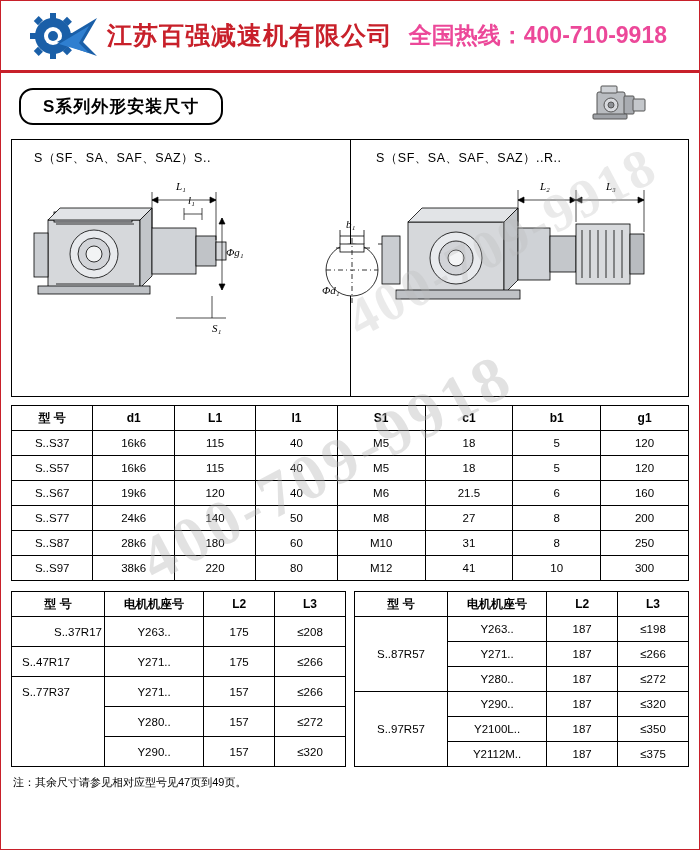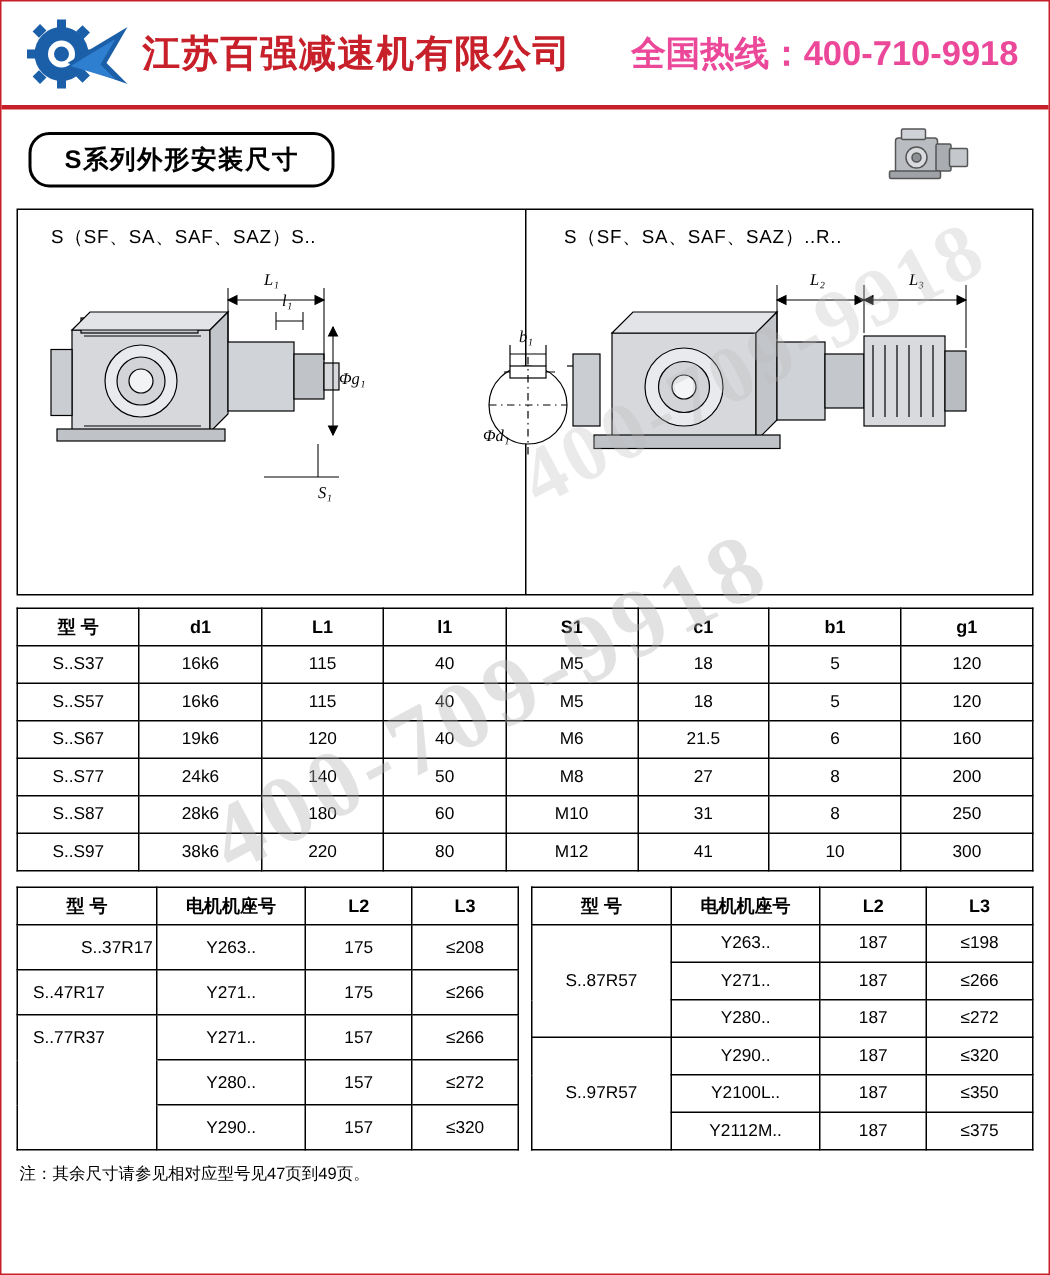--- a/index.html
+++ b/index.html
@@ -22,21 +22,21 @@
     box-sizing: border-box;
     border: 1px solid #c8202a;
   }
   
   .header {
     position: relative;
     height: 72px;
     border-bottom: 3px solid #c8202a;
     display: flex;
     align-items: center;
-    padding: 0 14px;
+    padding: 0 26px;
     box-sizing: border-box;
   }
   .logo {
     width: 74px;
     height: 48px;
     position: relative;
     flex: 0 0 auto;
   }
   .logo svg { display:block; }
   .company-name {

